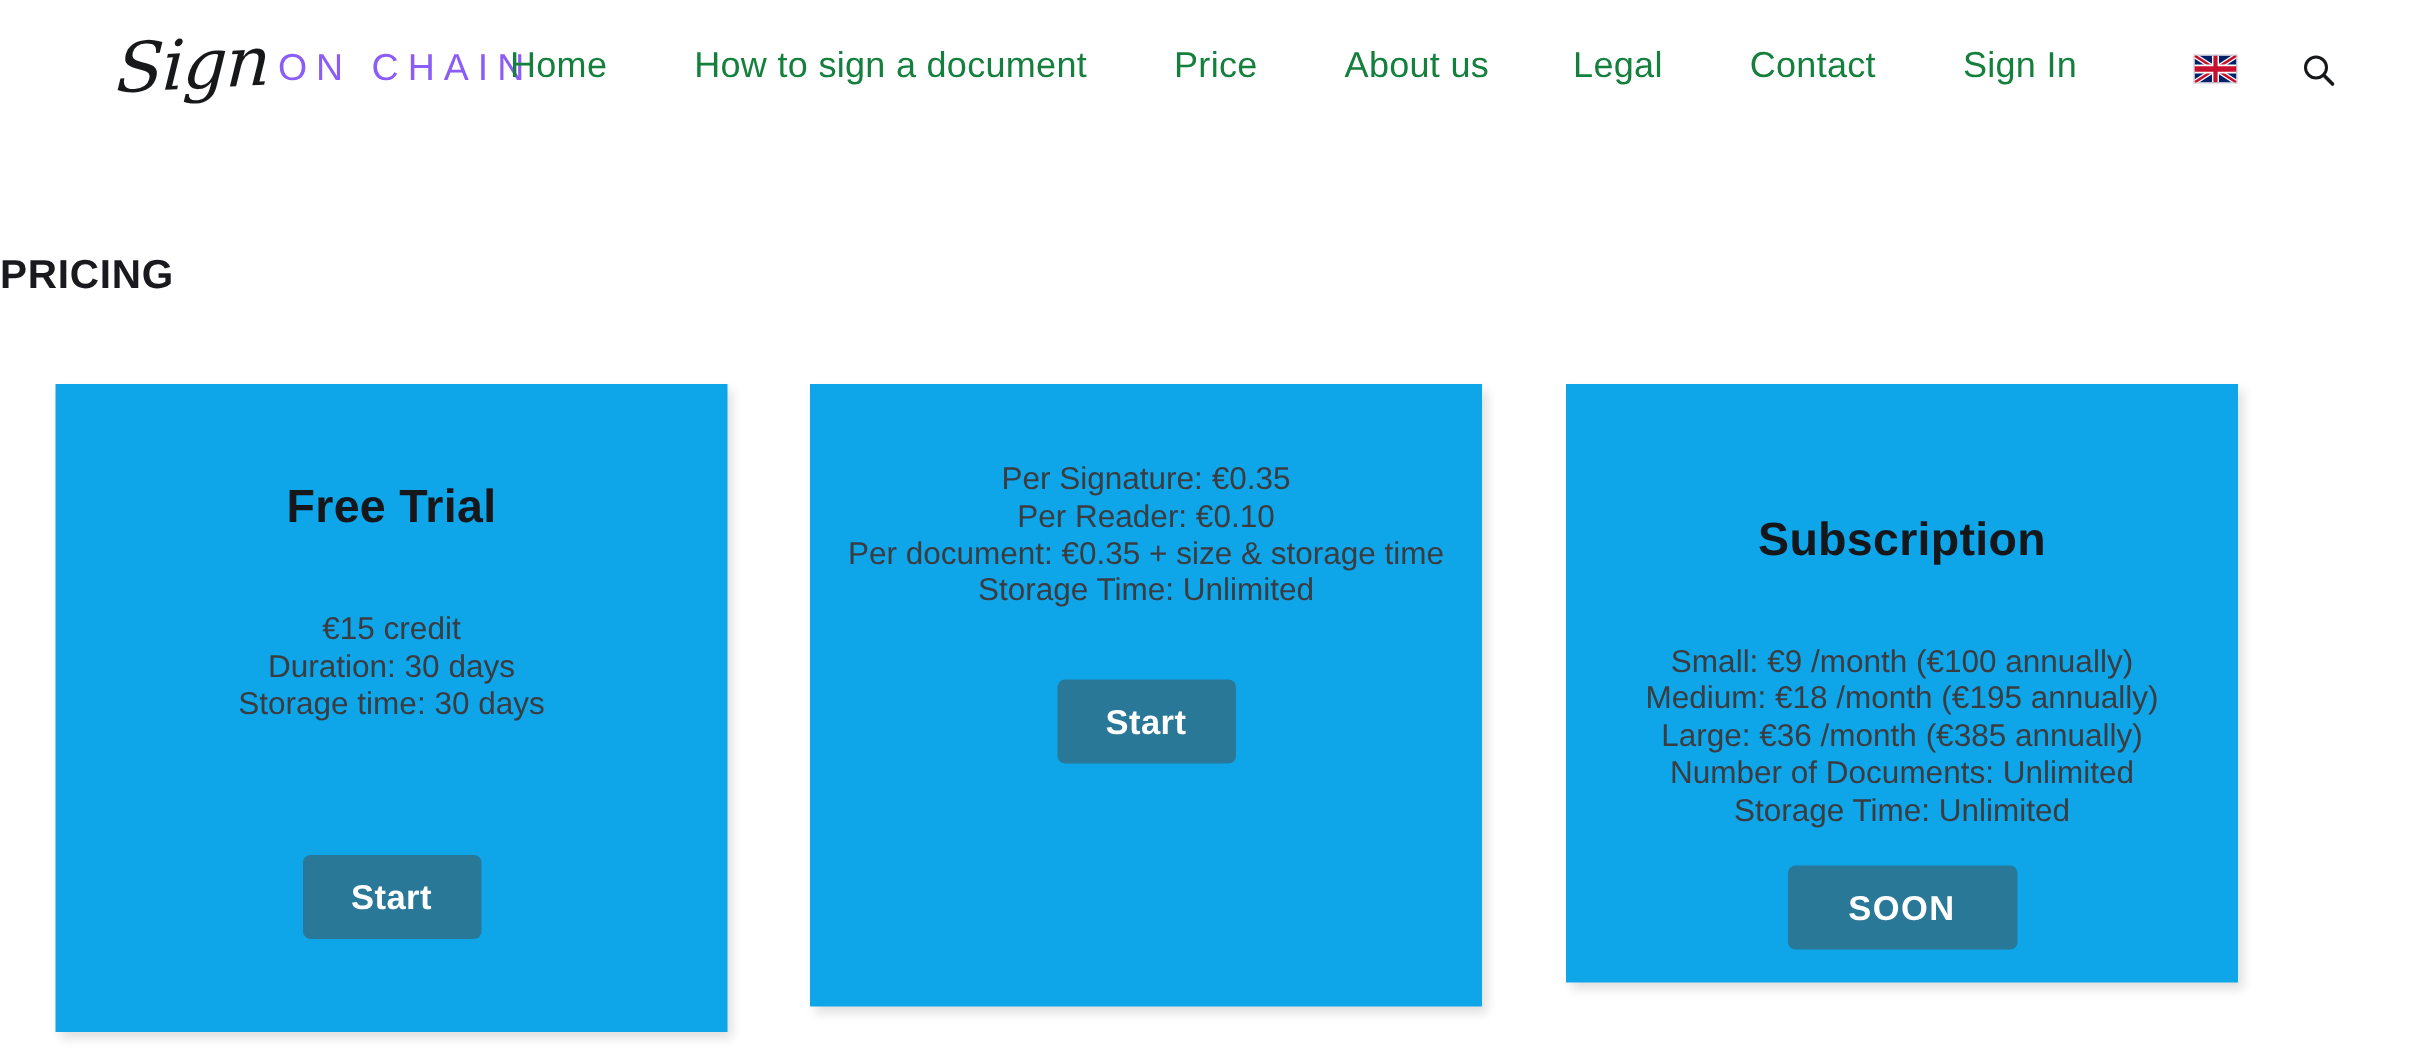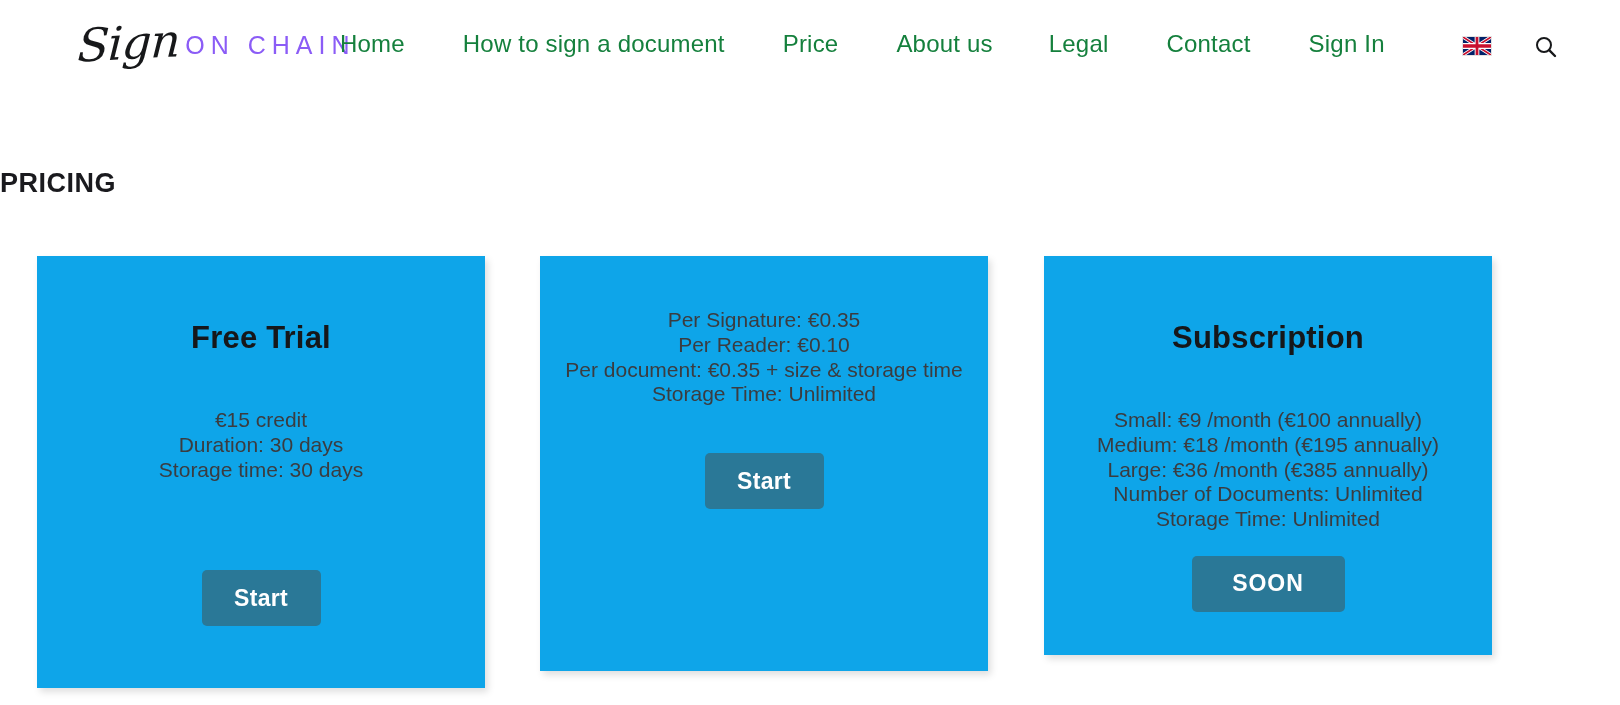--- a/index.html
+++ b/index.html
@@ -85,21 +85,21 @@
   .card{
     position:absolute;
     background:#0ea5e9;
     box-shadow:3px 4px 7px rgba(0,0,0,0.13);
     display:flex;
     flex-direction:column;
     align-items:center;
   }
   .card-1{ left:37px;   top:0px;  width:448px; height:432px; }
   .card-2{ left:540px;  top:0px;  width:448px; height:415px; }
-  .card-3{ left:1044px; top:0px;  width:448px; height:399px; }
+  .card-3{ left:1044px; top:0px;  width:448px; height:399px;justify-content:center; }
 
   .card-title{
     font-size:31px;
     font-weight:bold;
     color:#16171a;
     text-align:center;
     letter-spacing:0.2px;
   }
   .card-1 .card-title,
   .card-2 .card-title,

